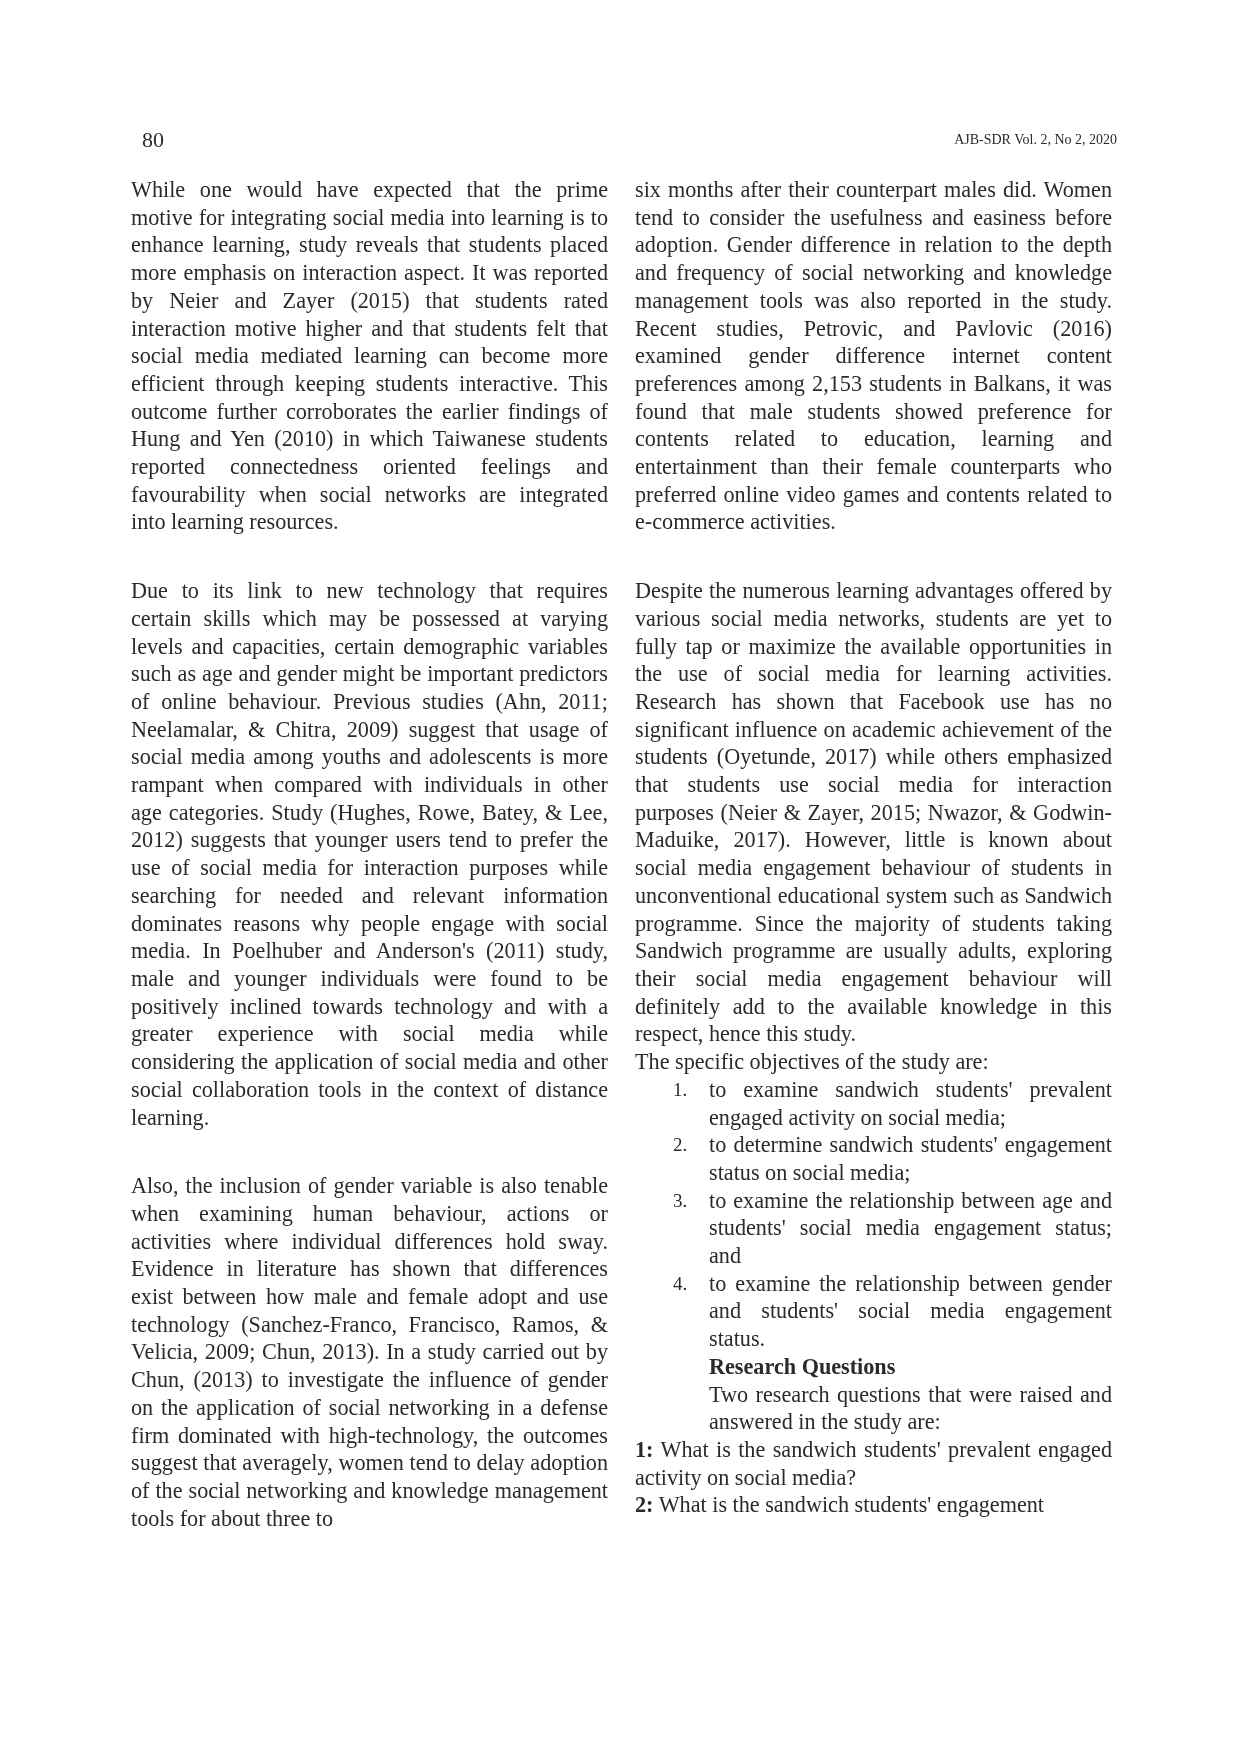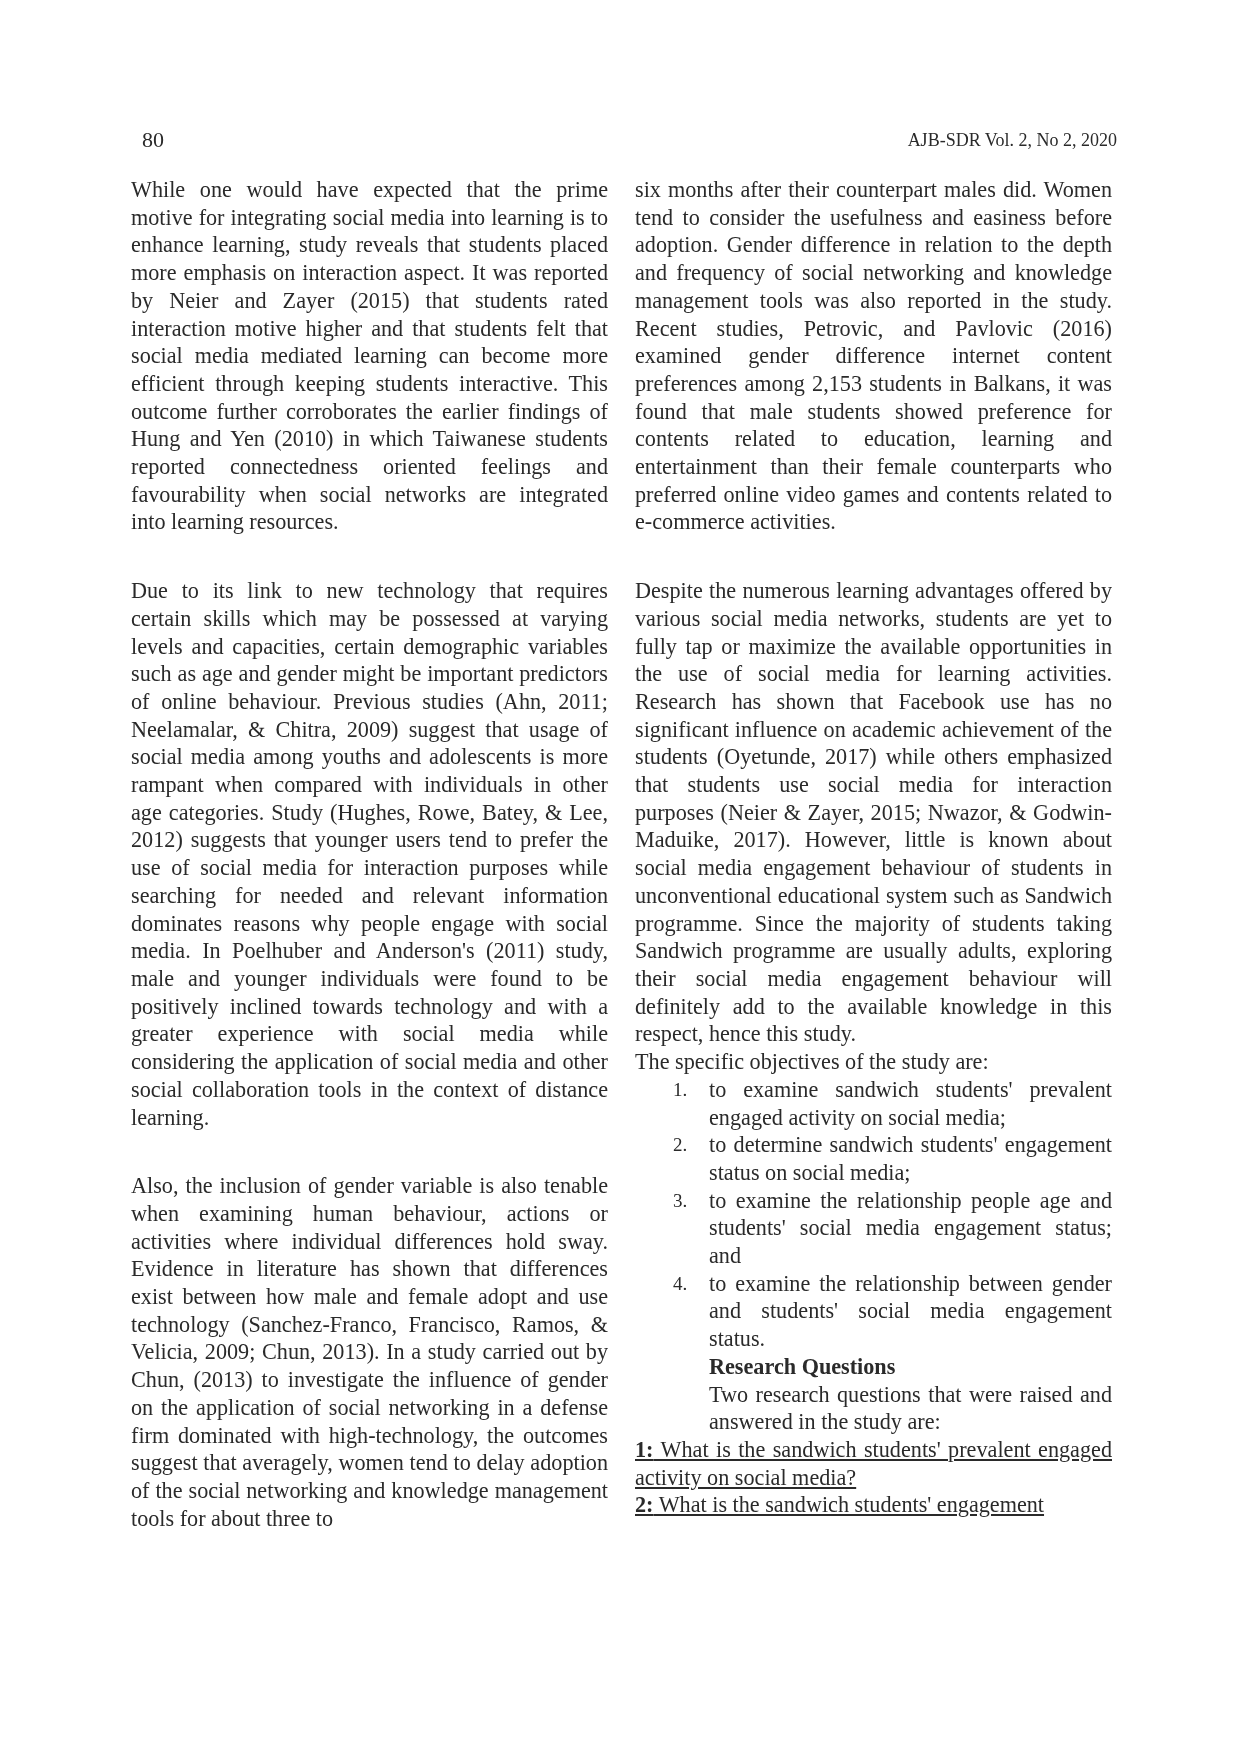--- a/index.html
+++ b/index.html
@@ -19,21 +19,21 @@
     position: absolute;
     left: 142px;
     top: 128px;
     font-size: 22px;
     line-height: 24px;
   }
   .header-journal {
     position: absolute;
     right: 124px;
     top: 128px;
-    font-size: 18px;
+    font-size: 14px;
     line-height: 24px;
   }
   .col {
     position: absolute;
     top: 176px;
     width: 477px;
     font-size: 22.2px;
     line-height: 27.7px;
   }
   .col-left { left: 131px; }
@@ -70,21 +70,20 @@
   .rq-intro {
     padding-left: 74px;
     margin: 0;
     text-align: justify;
     text-align-last: left;
   }
   .rq-item {
     margin: 0;
     text-align: justify;
     text-align-last: left;
-    text-decoration: underline;
   }
   .rq-item b { font-weight: bold; }
 </style>
 </head>
 <body>
 
 <div class="header-num">80</div>
 <div class="header-journal">AJB-SDR Vol. 2, No 2, 2020</div>
 
 <div class="col col-left">
@@ -93,20 +92,20 @@
   <p class="para gap">Also, the inclusion of gender variable is also tenable when examining human behaviour, actions or activities where individual differences hold sway. Evidence in literature has shown that differences exist between how male and female adopt and use technology (Sanchez-Franco, Francisco, Ramos, &amp; Velicia, 2009; Chun, 2013). In a study carried out by Chun, (2013) to investigate the influence of gender on the application of social networking in a defense firm dominated with high-technology, the outcomes suggest that averagely, women tend to delay adoption of the social networking and knowledge management tools for about three to</p>
 </div>
 
 <div class="col col-right">
   <p class="para">six months after their counterpart males did. Women tend to consider the usefulness and easiness before adoption. Gender difference in relation to the depth and frequency of social networking and knowledge management tools was also reported in the study. Recent studies, Petrovic, and Pavlovic (2016) examined gender difference internet content preferences among 2,153 students in Balkans, it was found that male students showed preference for contents related to education, learning and entertainment than their female counterparts who preferred online video games and contents related to e-commerce activities.</p>
   <p class="para gap">Despite the numerous learning advantages offered by various social media networks, students are yet to fully tap or maximize the available opportunities in the use of social media for learning activities.  Research has shown that Facebook use has no significant influence on academic achievement of the students (Oyetunde, 2017) while others emphasized that students use social media for interaction purposes (Neier &amp; Zayer, 2015; Nwazor, &amp; Godwin-Maduike, 2017). However, little is known about social media engagement behaviour of students in unconventional educational system such as Sandwich programme. Since the majority of students taking Sandwich programme are usually adults, exploring their social media engagement behaviour will definitely add to the available knowledge in this respect, hence this study.</p>
   <p class="objectives-intro">The specific objectives of the study are:</p>
   <ol class="objectives">
     <li><span class="num">1.</span><span>to examine sandwich students' prevalent engaged activity on social media;</span></li>
     <li><span class="num">2.</span><span>to determine sandwich students' engagement status on social media;</span></li>
-    <li><span class="num">3.</span><span>to examine the relationship people age and students' social media engagement status; and</span></li>
+    <li><span class="num">3.</span><span>to examine the relationship between age and students' social media engagement status; and</span></li>
     <li><span class="num">4.</span><span>to examine the relationship between gender and students' social media engagement status.</span></li>
   </ol>
   <p class="rq-heading">Research Questions</p>
   <p class="rq-intro">Two research questions that were raised and answered in the study are:</p>
   <p class="rq-item"><b>1:</b><span> What is the sandwich students' prevalent engaged activity on social media?</span></p>
   <p class="rq-item"><b>2:</b><span> What is the sandwich students' engagement</span></p>
 </div>
 
 </body></html>

